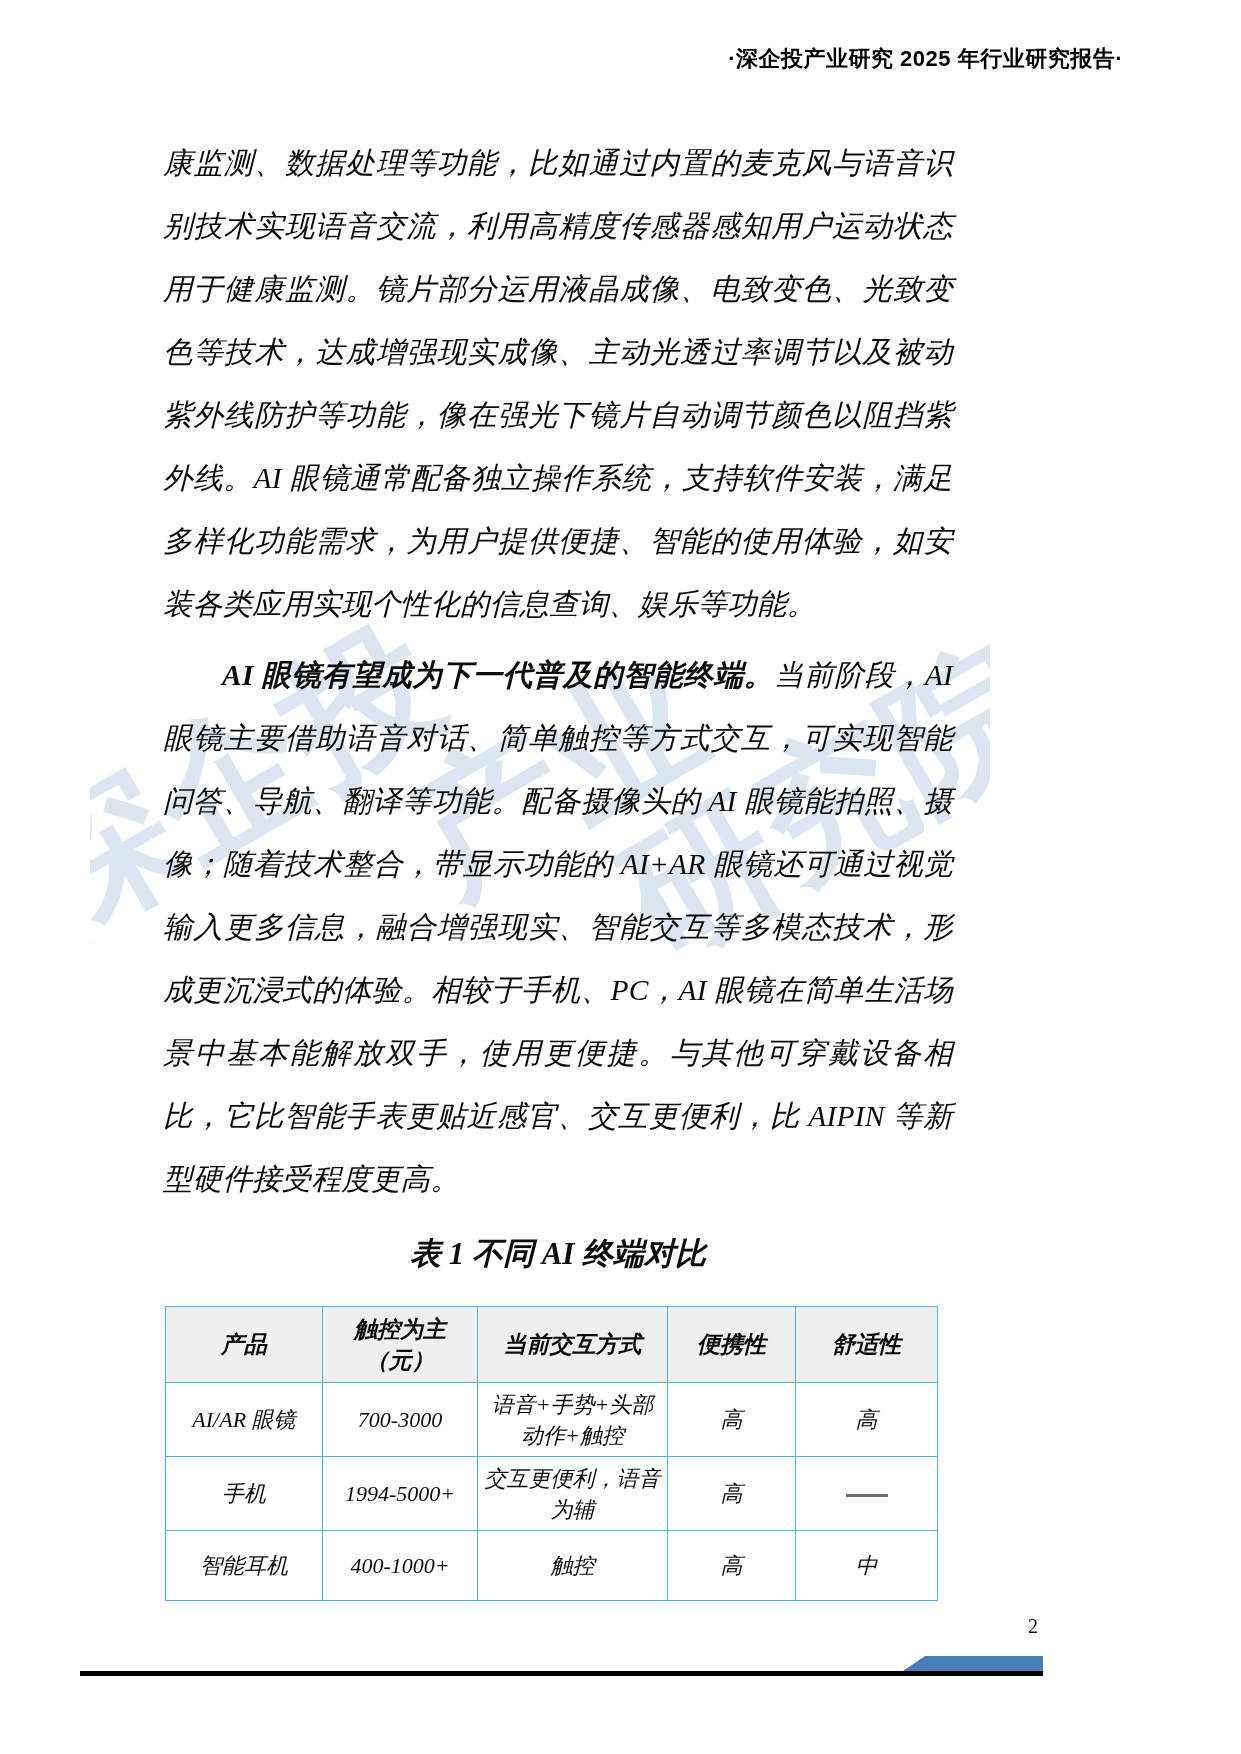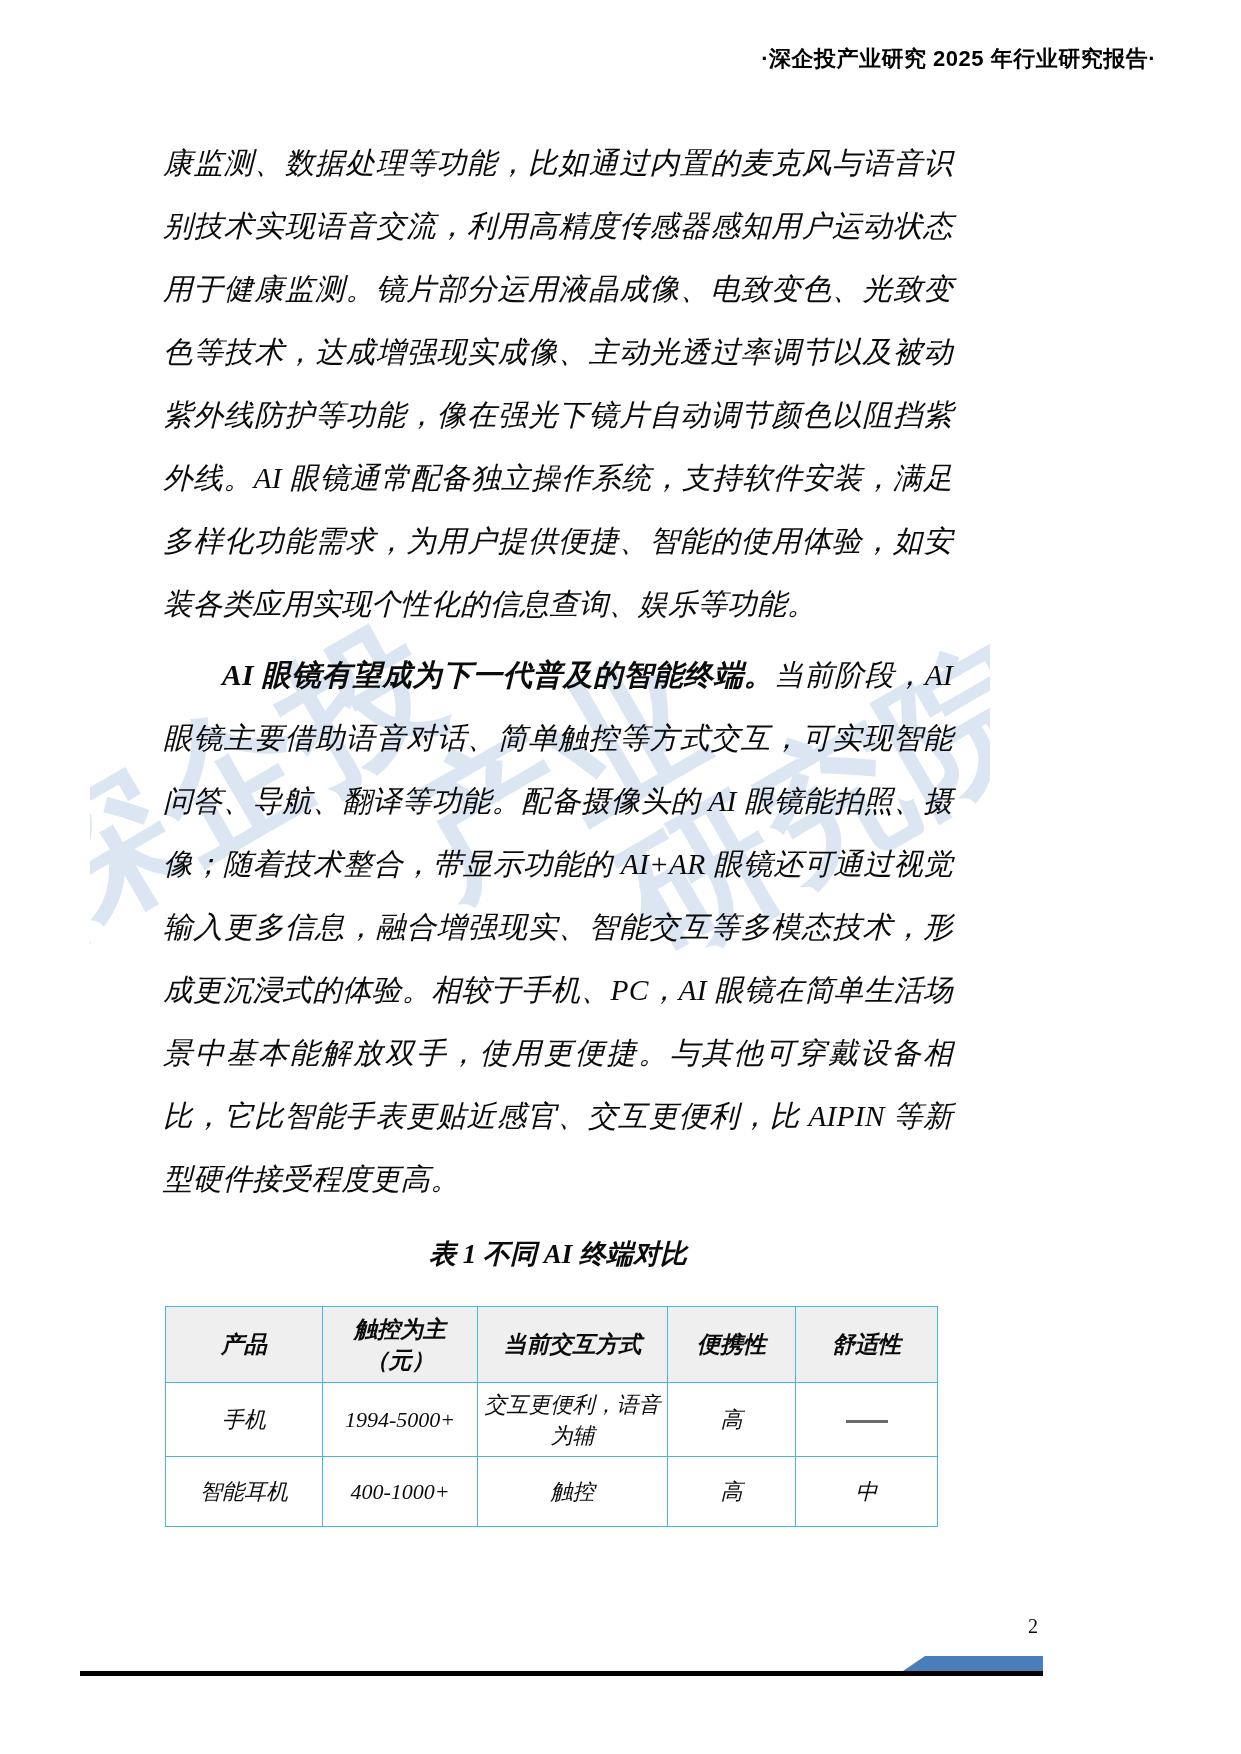--- a/index.html
+++ b/index.html
@@ -37,21 +37,21 @@
   }
   .watermark svg { width: 100%; height: 100%; }
 
   
   .header {
     position: absolute;
     top: 44px;
     left: 0;
     width: 1241px;
     text-align: right;
-    padding-right: 85px;
+    padding-right: 118px;
     font-family: "Liberation Sans", "DejaVu Sans", sans-serif;
     font-size: 22px;
     font-weight: 700;
     color: #000;
     letter-spacing: 0.5px;
     z-index: 3;
   }
 
   
   .content {
@@ -78,21 +78,21 @@
   .lead {
     font-weight: 700;
   }
 
   .spacer-8 { height: 8px; }
 
   
   .table-caption {
     margin-top: 20px;
     text-align: center;
-    font-size: 27px;
+    font-size: 31px;
     font-weight: 700;
     color: #0b0b0b;
     line-height: 46px;
     font-family: "Liberation Serif", "DejaVu Serif", serif;
   }
 
   
   .tbl-wrap {
     margin-top: 11px;
     width: 772px;
@@ -213,20 +213,30 @@
               <div>触控为主</div>
               <div>（元）</div>
             </th>
             <th>当前交互方式</th>
             <th>便携性</th>
             <th>舒适性</th>
           </tr>
         </thead>
         <tbody>
           <tr class="tall">
+            <td>AI/AR 眼镜</td>
+            <td>700-3000</td>
+            <td>
+              <div>语音+手势+头部</div>
+              <div>动作+触控</div>
+            </td>
+            <td>高</td>
+            <td>高</td>
+          </tr>
+          <tr class="tall">
             <td>手机</td>
             <td>1994-5000+</td>
             <td>
               <div>交互更便利，语音</div>
               <div>为辅</div>
             </td>
             <td>高</td>
             <td><span class="dash"></span></td>
           </tr>
           <tr>

